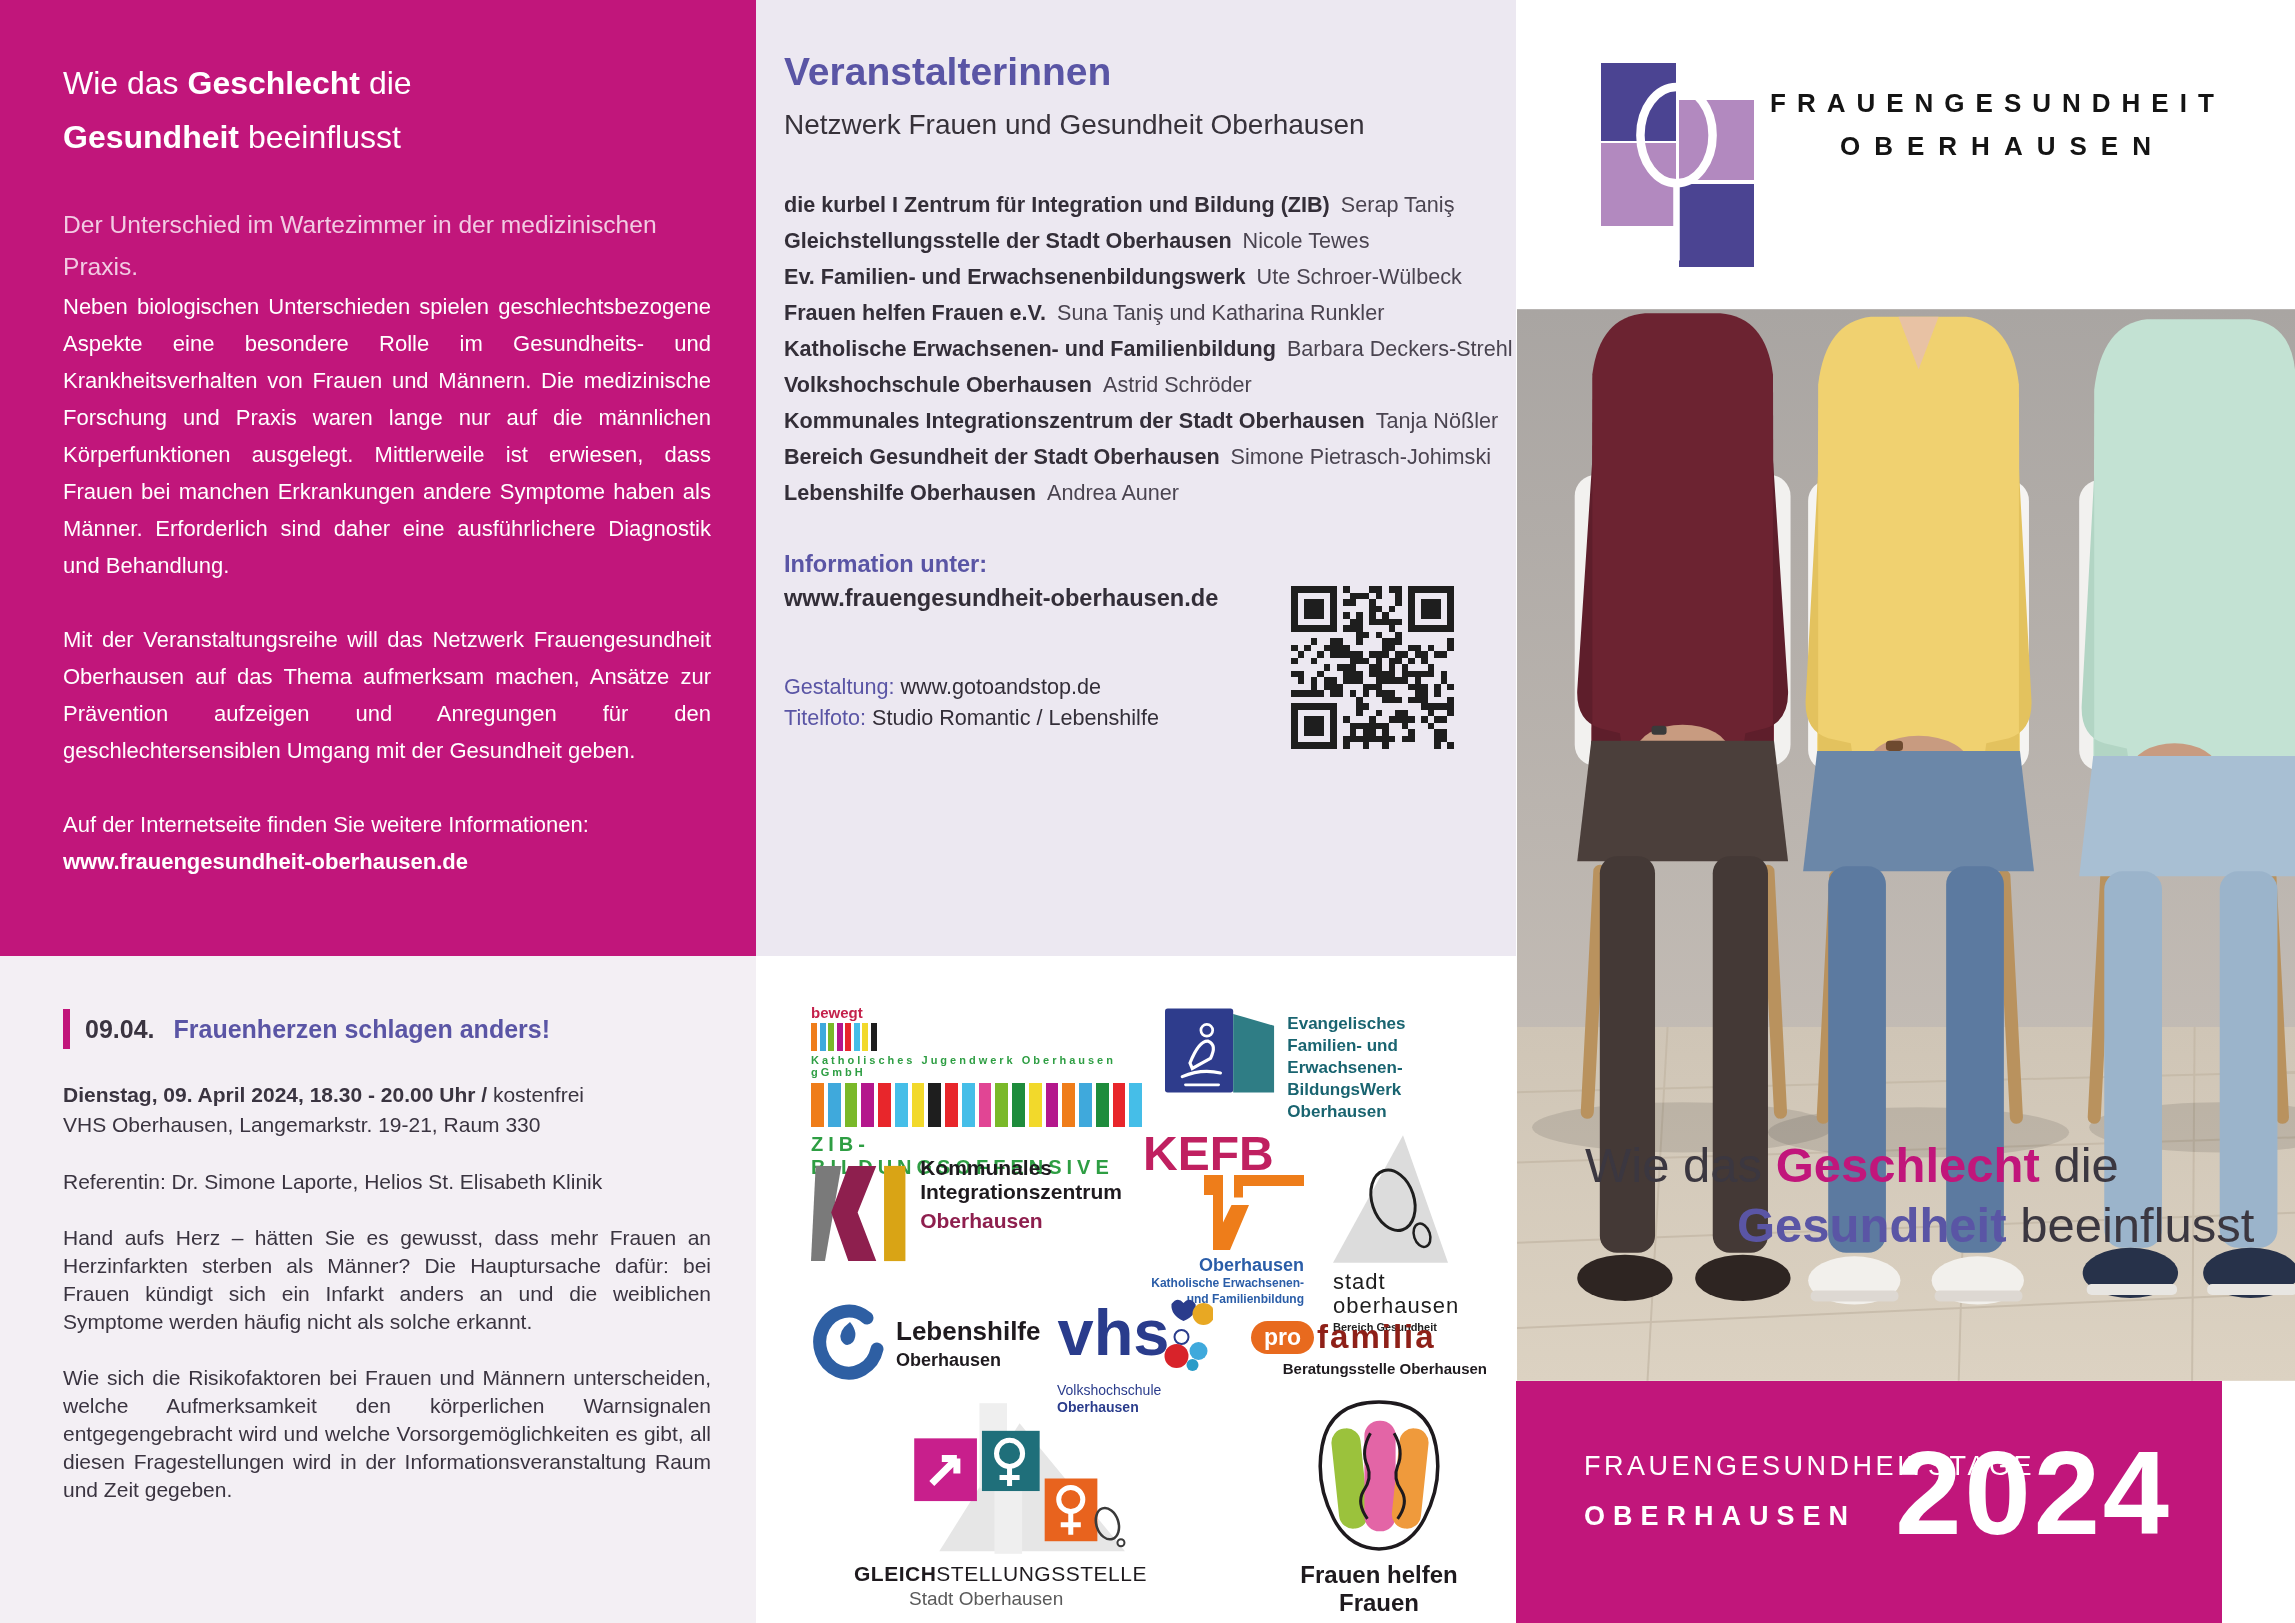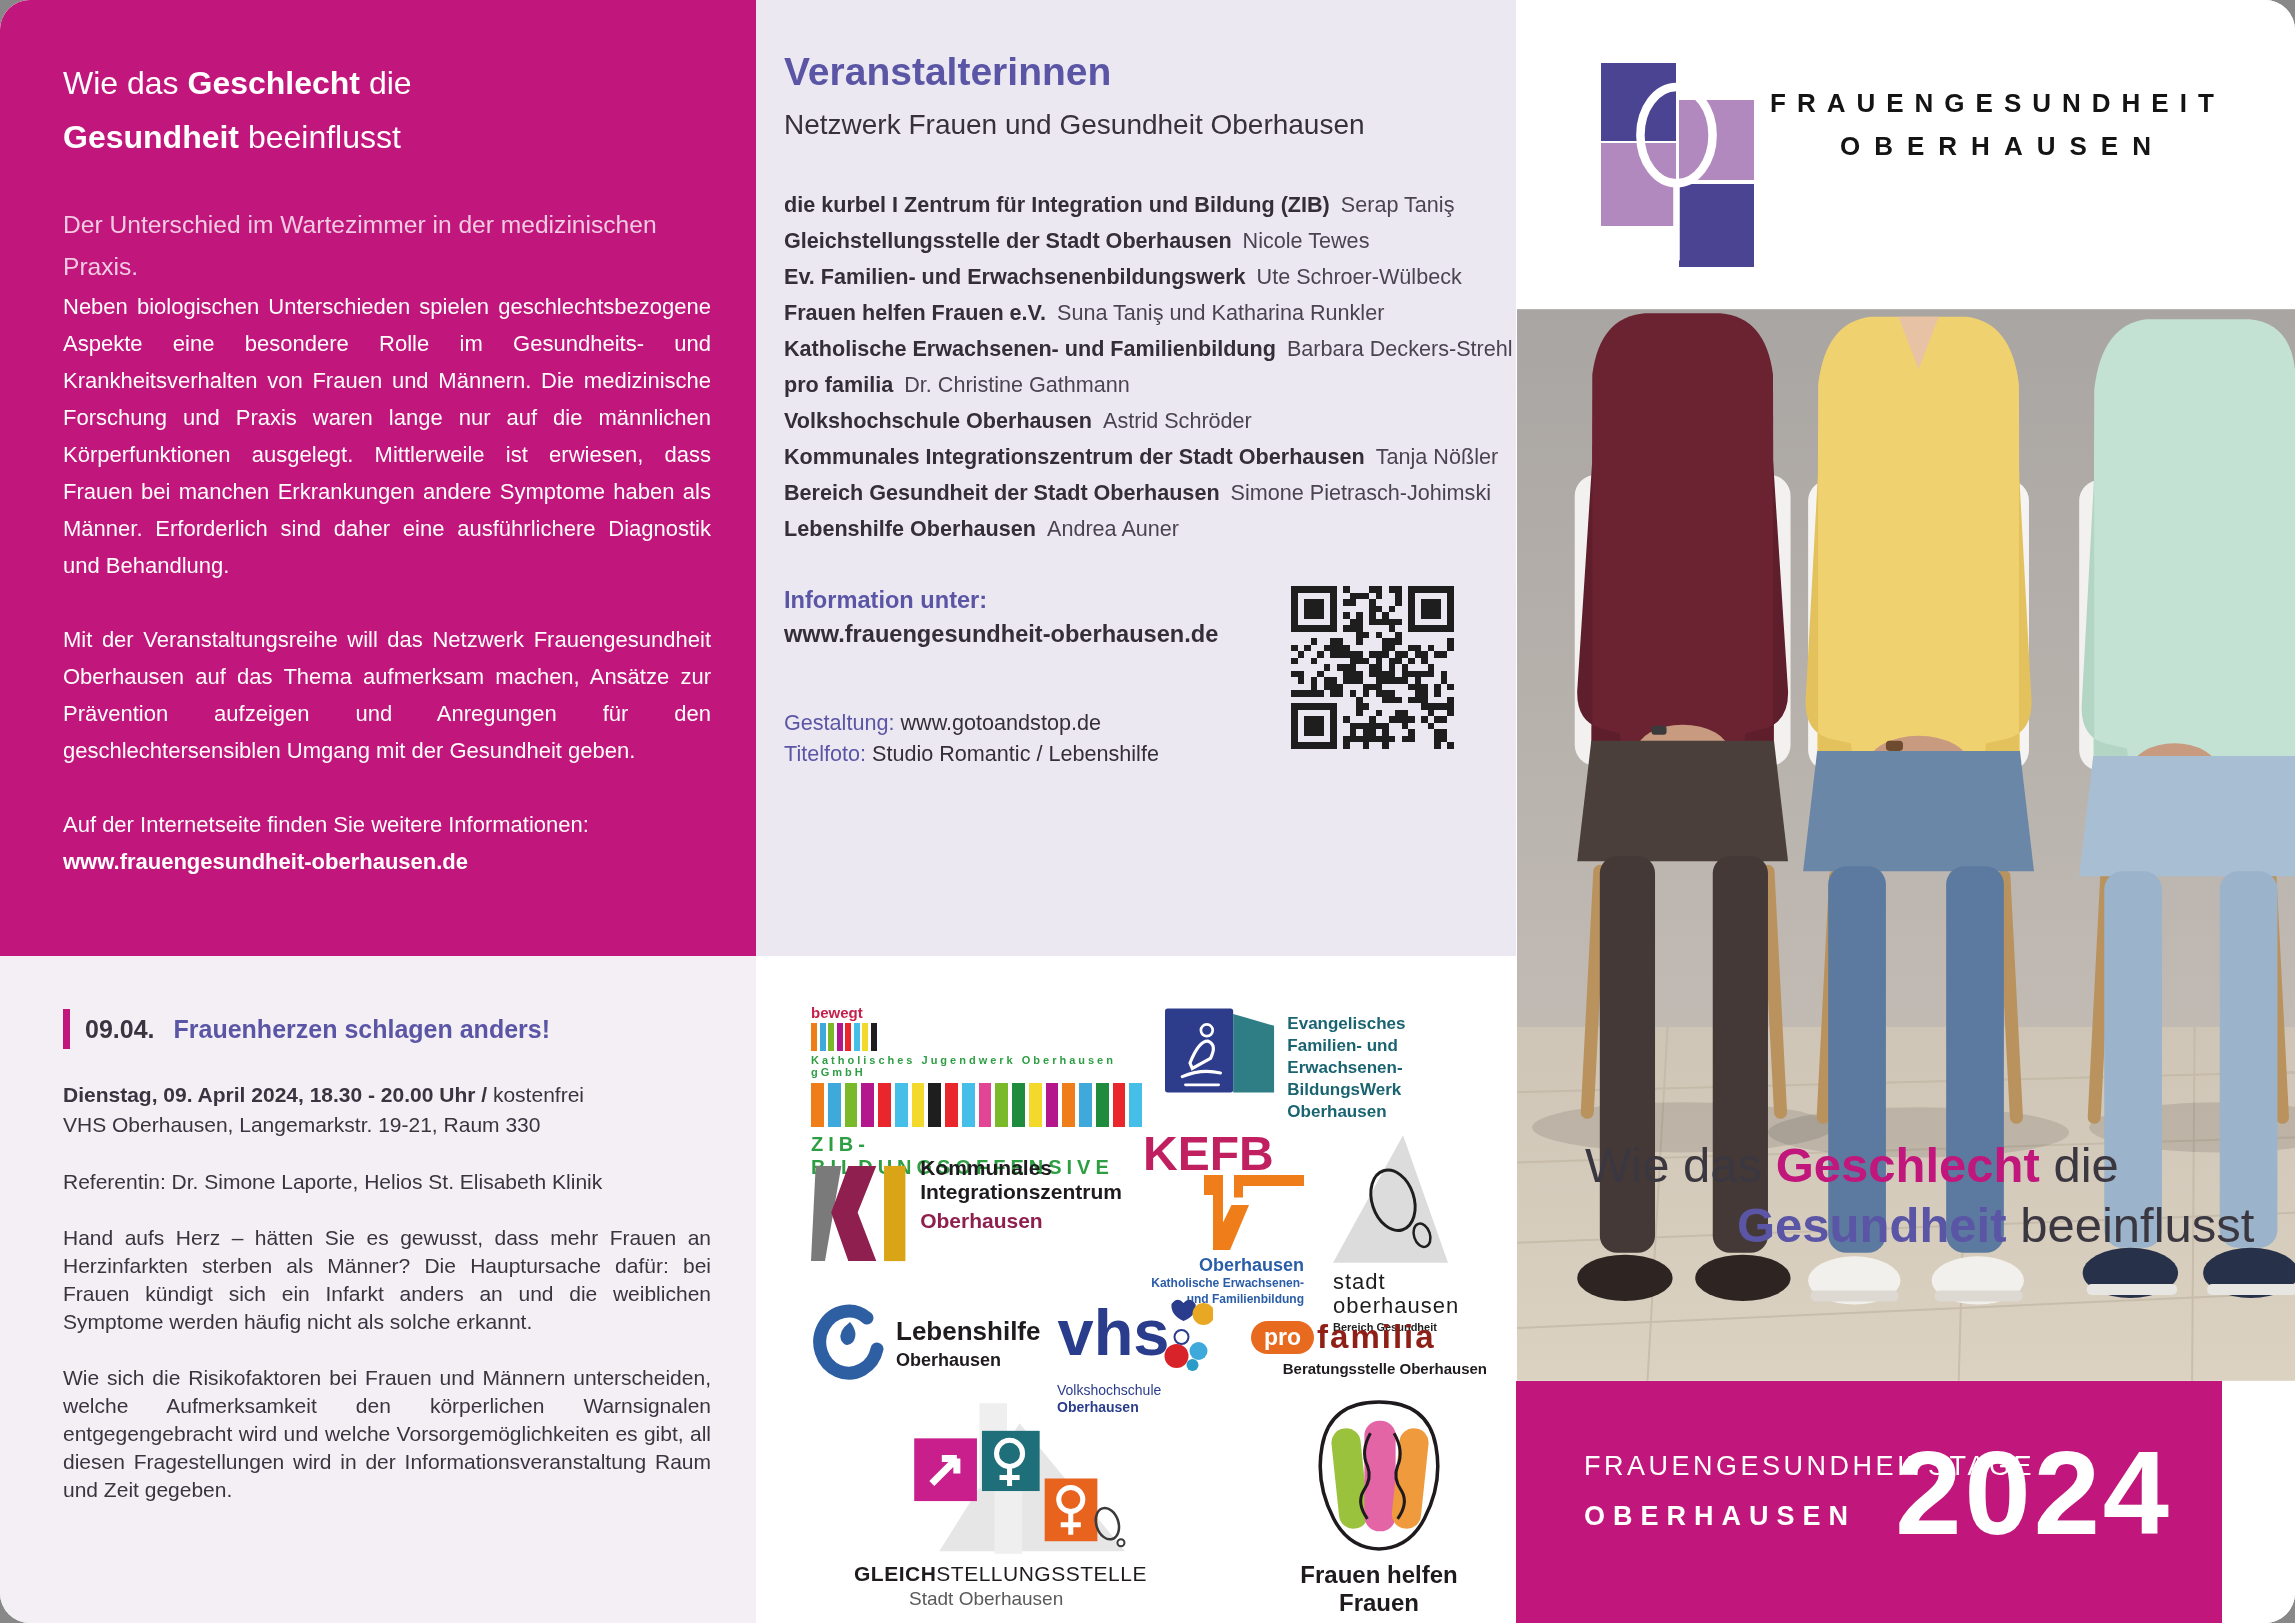--- a/index.html
+++ b/index.html
@@ -1,17 +1,17 @@
 <!DOCTYPE html>
 <html style="font-size:8px"><head>
 <meta charset="utf-8">
 <style>
   html,body{margin:0;padding:0;background:#888;}
   .page{position:relative;width:2295px;height:1623px;background:#ffffff;overflow:hidden;
-        font-family:"Liberation Sans",sans-serif;color:#37323A;border-radius:30px;}
+        font-family:"Liberation Sans",sans-serif;color:#37323A;}
   
   .panel-left{position:absolute;left:0;top:0;width:756px;height:1623px;background:#F3EFF4;}
   .magenta-block{position:absolute;left:0;top:0;width:756px;height:956px;background:#C1167B;color:#fff;}
   .lp-inner{position:absolute;left:63px;top:0;width:648px;}
   .lp-title{margin-top:56px;font-size:32px;line-height:54px;font-weight:400;}
   .lp-title b{font-weight:700;}
   .lp-sub{margin-top:40px;font-size:24.6px;line-height:42px;color:#F2CBE3;}
   .lp-body{font-size:22px;line-height:37px;text-align:justify;}
   .lp-body p{margin:0 0 0 0;}
   .lp-body p + p{margin-top:37px;}
@@ -147,21 +147,20 @@
     <div class="pm-lavender"></div>
     <div class="pm-inner">
       <div class="pm-heading">Veranstalterinnen</div>
       <div class="pm-subheading">Netzwerk Frauen und Gesundheit Oberhausen</div>
       <div class="org-list">
         <div class="org-row"><span class="org">die kurbel I Zentrum für Integration und Bildung (ZIB)</span><span class="person">Serap Taniş</span></div>
         <div class="org-row"><span class="org">Gleichstellungsstelle der Stadt Oberhausen</span><span class="person">Nicole Tewes</span></div>
         <div class="org-row"><span class="org">Ev. Familien- und Erwachsenenbildungswerk</span><span class="person">Ute Schroer-Wülbeck</span></div>
         <div class="org-row"><span class="org">Frauen helfen Frauen e.V.</span><span class="person">Suna Taniş und Katharina Runkler</span></div>
         <div class="org-row"><span class="org">Katholische Erwachsenen- und Familienbildung</span><span class="person">Barbara Deckers-Strehl</span></div>
-        <div class="org-row"><span class="org">pro familia</span><span class="person">Dr. Christine Gathmann</span></div>
         <div class="org-row"><span class="org">Volkshochschule Oberhausen</span><span class="person">Astrid Schröder</span></div>
         <div class="org-row"><span class="org">Kommunales Integrationszentrum der Stadt Oberhausen</span><span class="person">Tanja Nößler</span></div>
         <div class="org-row"><span class="org">Bereich Gesundheit der Stadt Oberhausen</span><span class="person">Simone Pietrasch-Johimski</span></div>
         <div class="org-row"><span class="org">Lebenshilfe Oberhausen</span><span class="person">Andrea Auner</span></div>
       </div>
       <div class="pm-info-label">Information unter:</div>
       <div class="pm-info-url">www.frauengesundheit-oberhausen.de</div>
       <div class="pm-credits">
         <div class="pm-credit"><span class="lbl">Gestaltung:</span> <span>www.gotoandstop.de</span></div>
         <div class="pm-credit"><span class="lbl">Titelfoto:</span> <span>Studio Romantic / Lebenshilfe</span></div>

